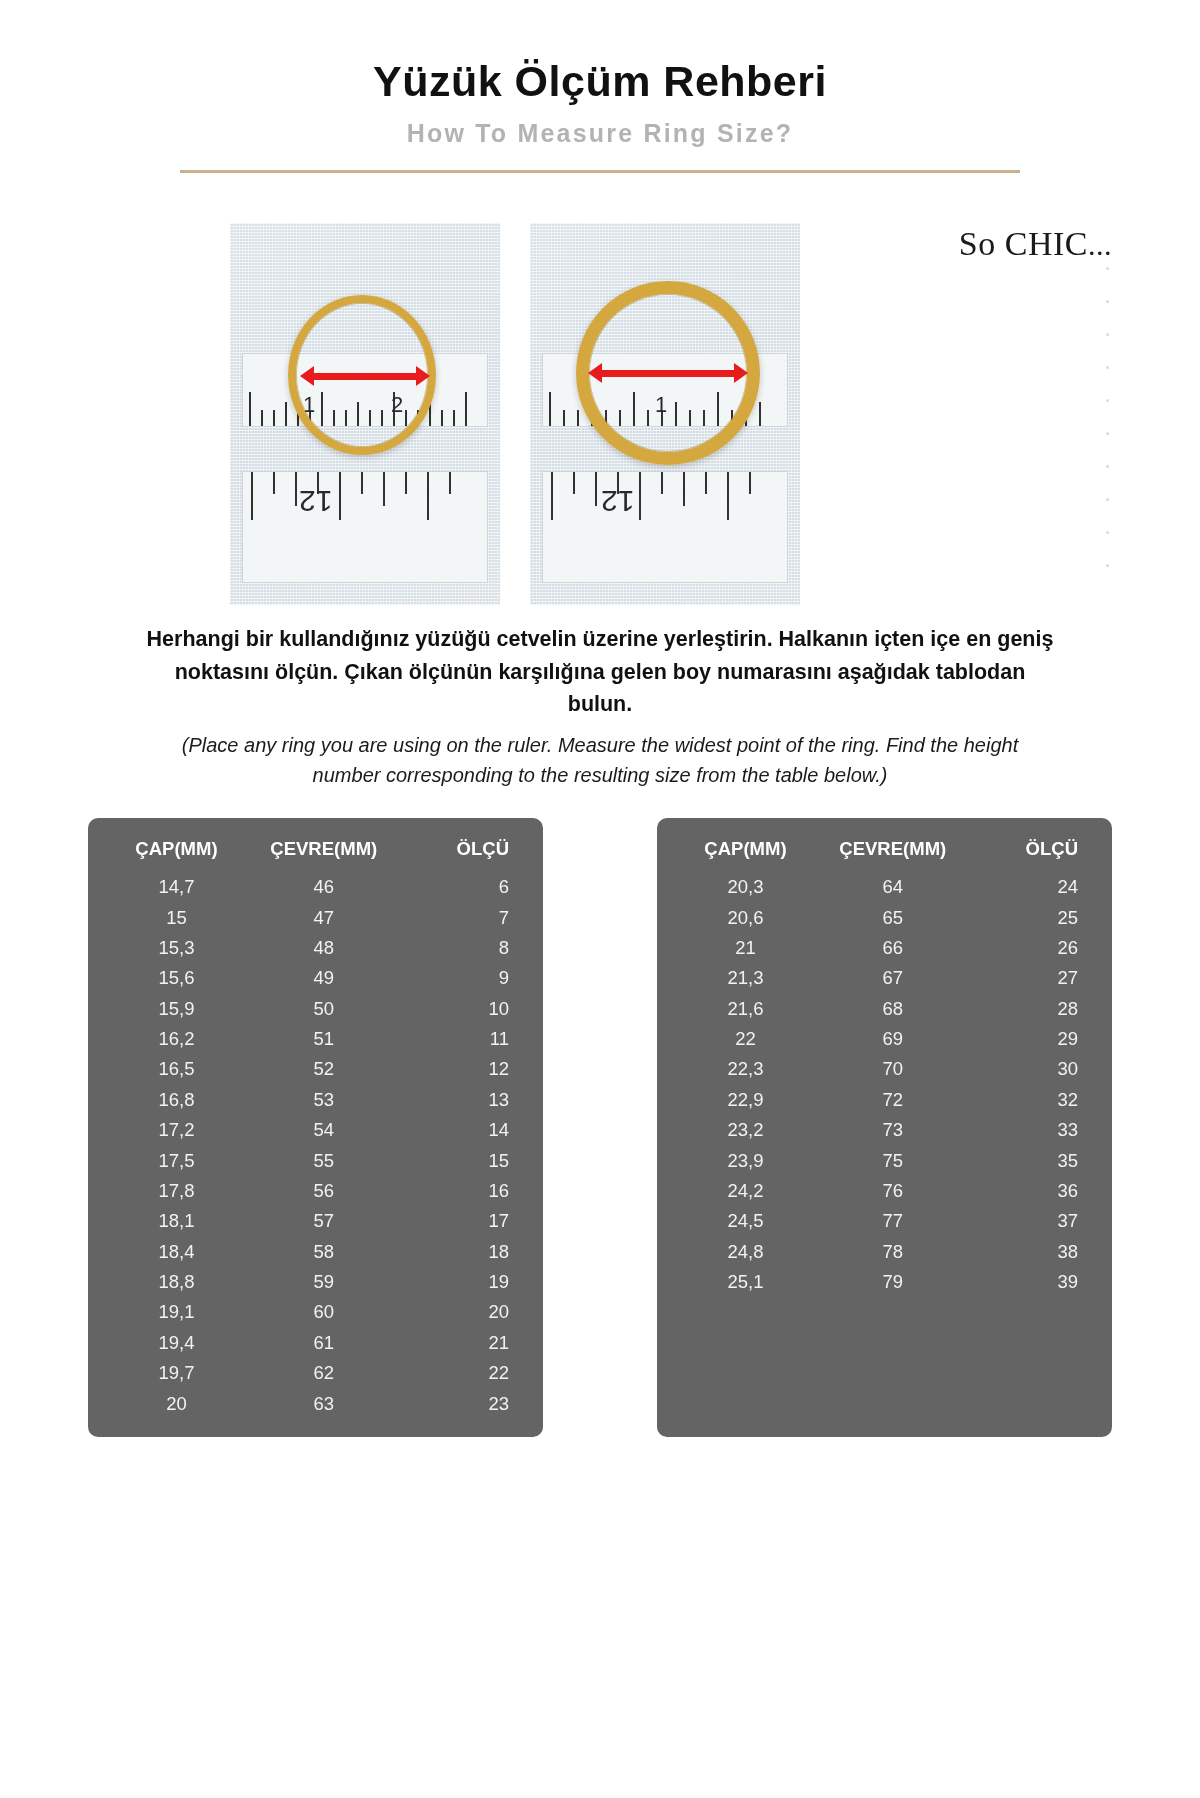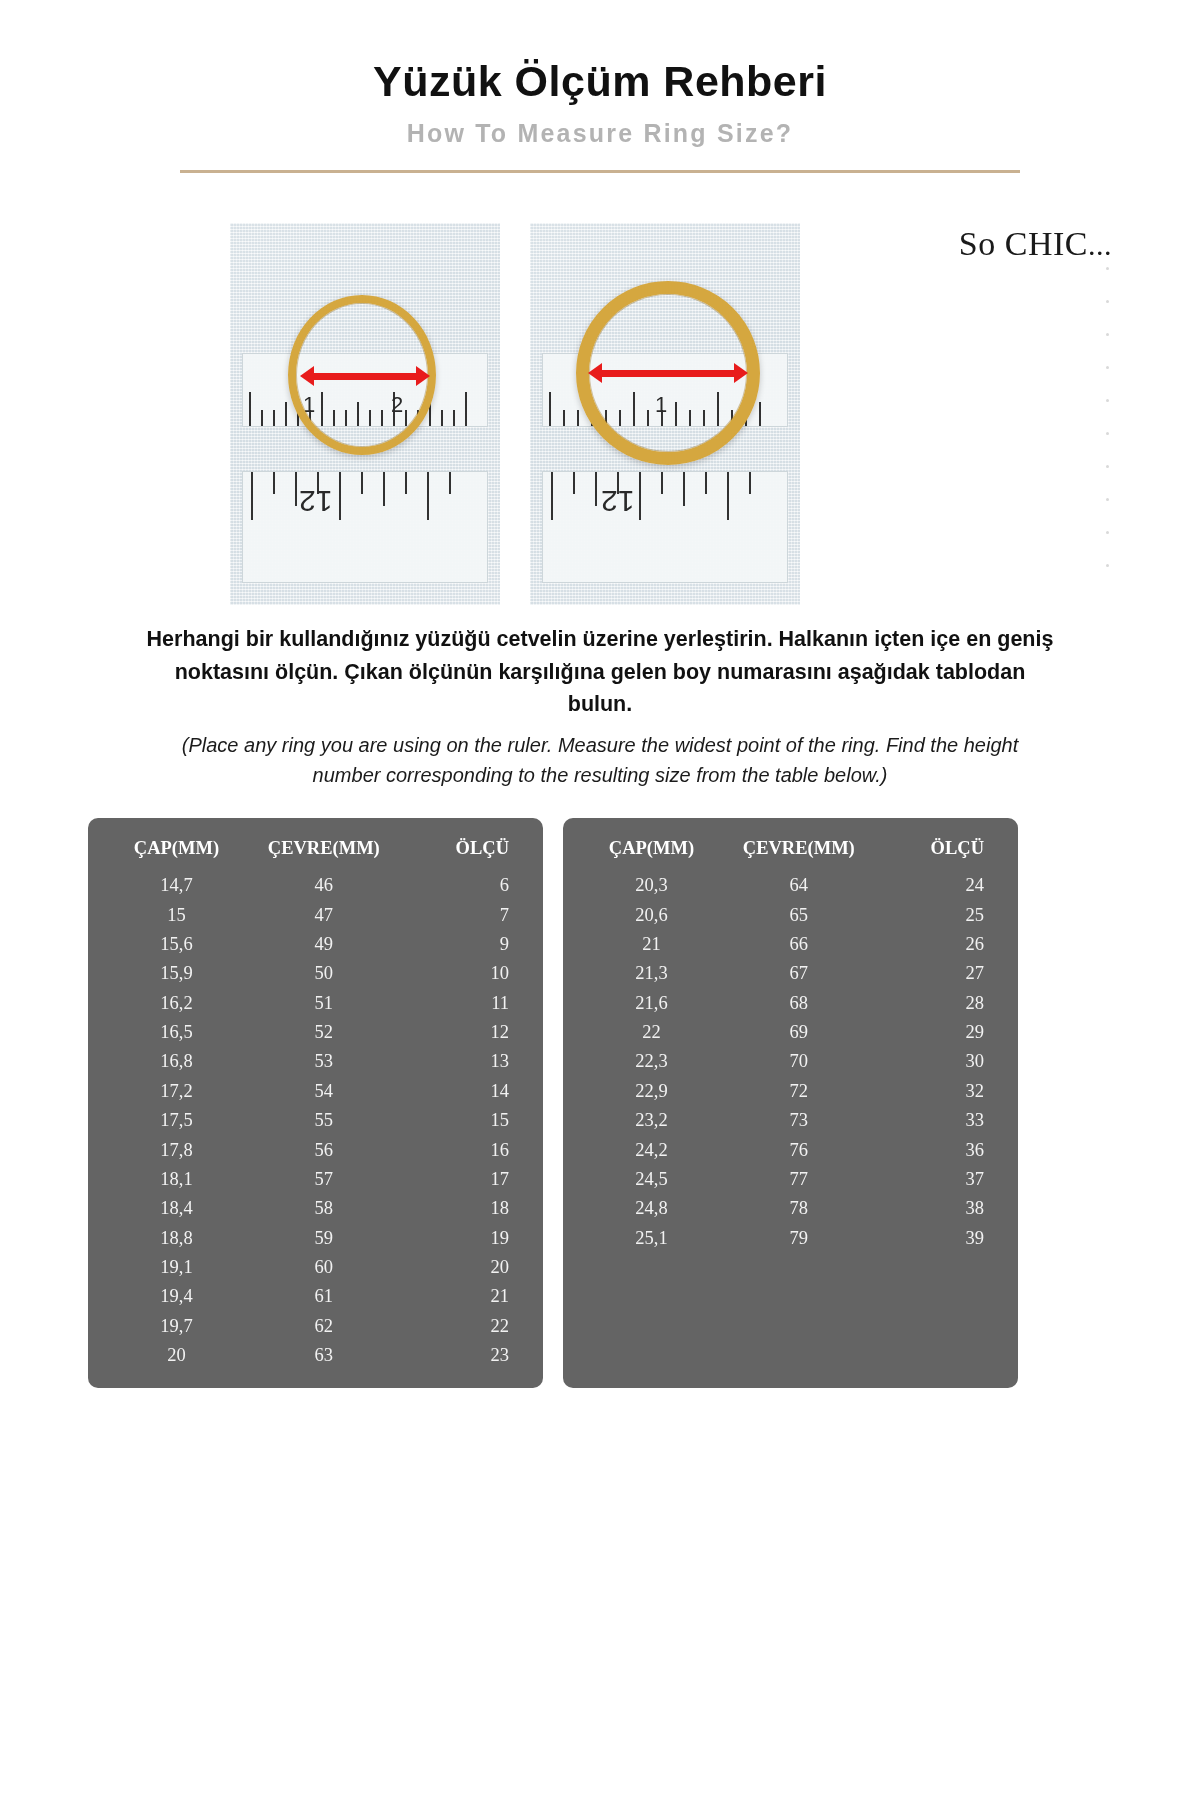--- a/index.html
+++ b/index.html
@@ -189,22 +189,21 @@
     font-style: italic;
     color: #1b1b1b;
     line-height: 1.5;
   }
 
   
   .tables {
     display: flex;
     gap: 20px;
     margin: 28px 10px 0 10px;
-    justify-content: flex-start;
-    font-family: Liberation Serif, serif;
+    justify-content: space-between;
   }
   .tbl {
     background: #646464;
     width: 455px;
     border-radius: 10px;
     padding: 14px 20px 18px 20px;
     color: #ffffff;
   }
   table {
     width: 100%;
@@ -374,20 +373,25 @@
                 <td class="c0">14,7</td>
                 <td class="c1">46</td>
                 <td class="c2">6</td>
               </tr>
               <tr>
                 <td class="c0">15</td>
                 <td class="c1">47</td>
                 <td class="c2">7</td>
               </tr>
               <tr>
+                <td class="c0">15,3</td>
+                <td class="c1">48</td>
+                <td class="c2">8</td>
+              </tr>
+              <tr>
                 <td class="c0">15,6</td>
                 <td class="c1">49</td>
                 <td class="c2">9</td>
               </tr>
               <tr>
                 <td class="c0">15,9</td>
                 <td class="c1">50</td>
                 <td class="c2">10</td>
               </tr>
               <tr>
@@ -508,20 +512,25 @@
                 <td class="c0">22,9</td>
                 <td class="c1">72</td>
                 <td class="c2">32</td>
               </tr>
               <tr>
                 <td class="c0">23,2</td>
                 <td class="c1">73</td>
                 <td class="c2">33</td>
               </tr>
               <tr>
+                <td class="c0">23,9</td>
+                <td class="c1">75</td>
+                <td class="c2">35</td>
+              </tr>
+              <tr>
                 <td class="c0">24,2</td>
                 <td class="c1">76</td>
                 <td class="c2">36</td>
               </tr>
               <tr>
                 <td class="c0">24,5</td>
                 <td class="c1">77</td>
                 <td class="c2">37</td>
               </tr>
               <tr>

